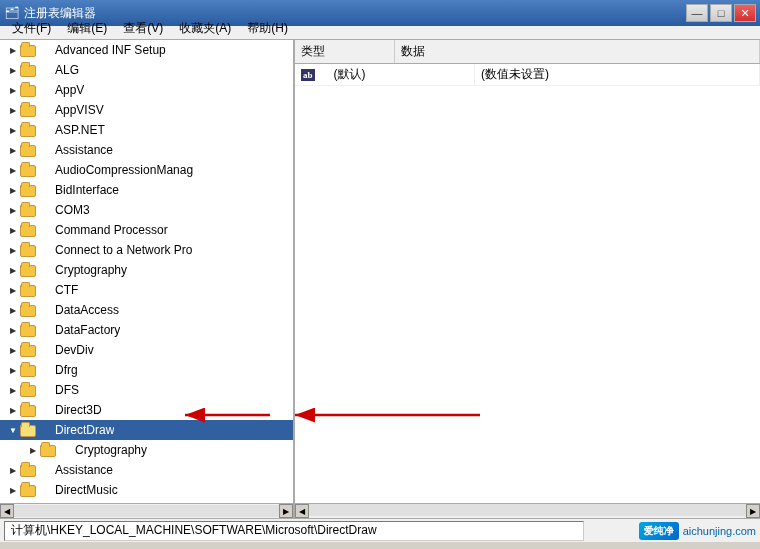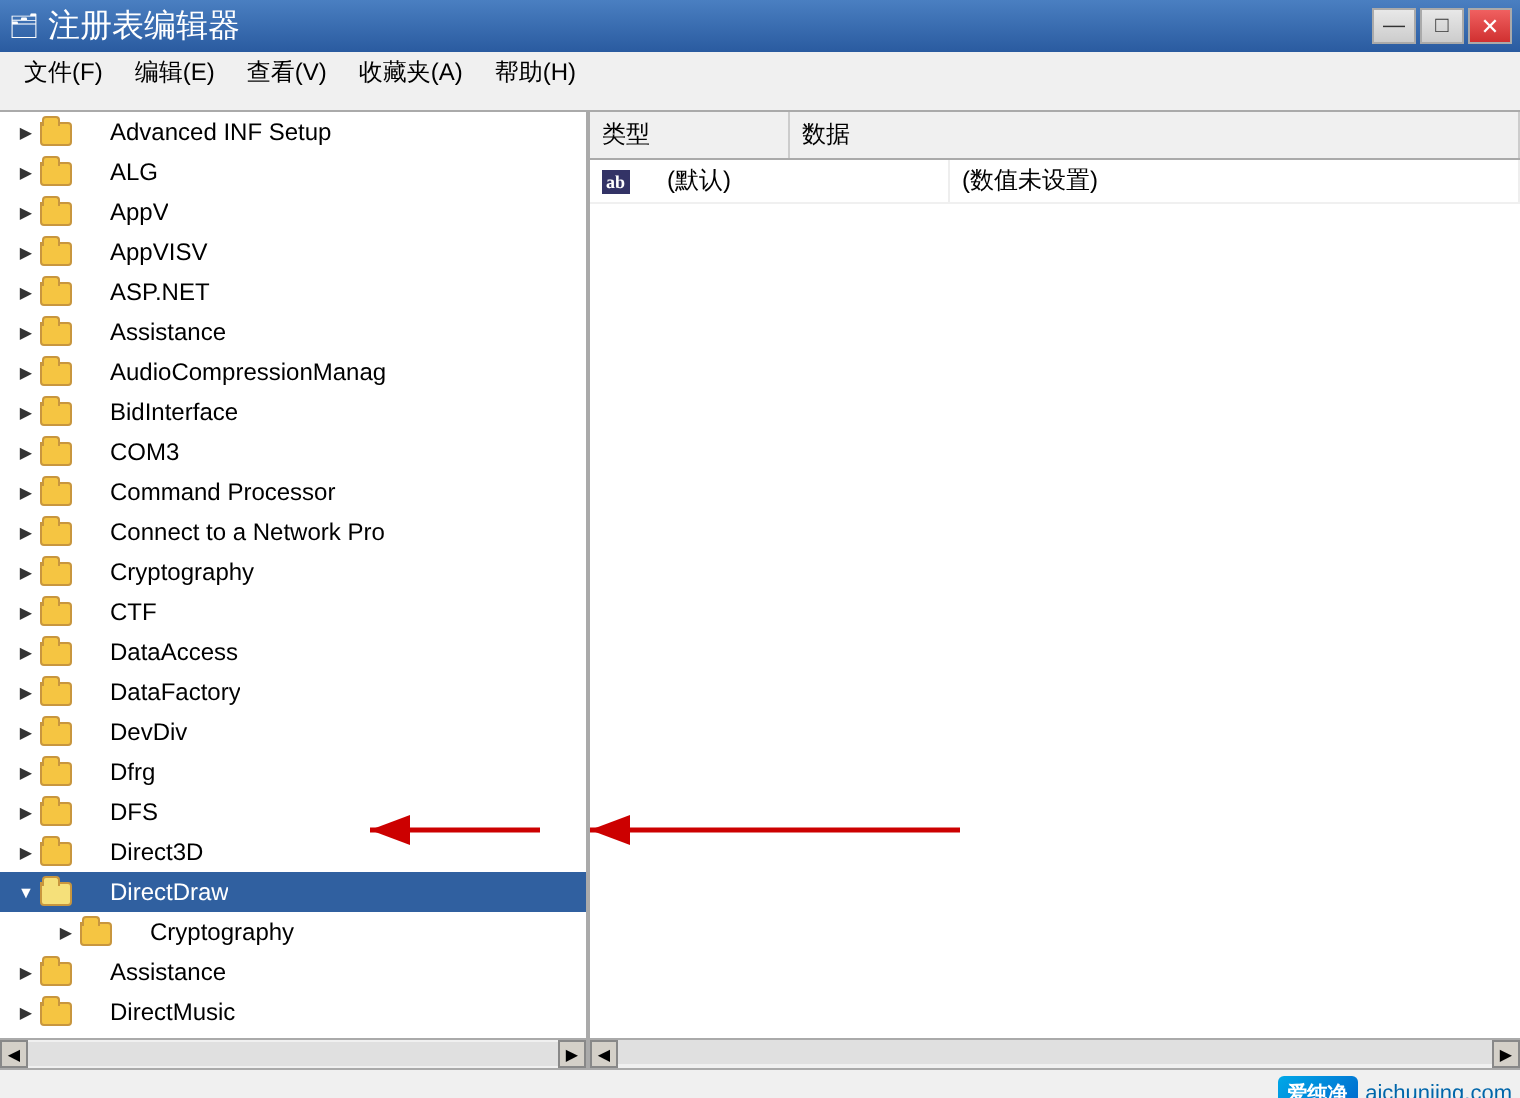--- a/index.html
+++ b/index.html
@@ -23,45 +23,45 @@
       font-size: 12px;
       gap: 4px;
     }
     .title-bar-icon {
       width: 16px;
       height: 16px;
       display: flex;
       align-items: center;
       justify-content: center;
     }
-    .title-bar-text { flex: 1; font-size: 16px; }
+    .title-bar-text { flex: 1; font-size: 12px; }
     .title-bar-buttons {
       display: flex;
       gap: 2px;
     }
     .title-btn {
       width: 22px;
       height: 18px;
       border: 1px solid #aaa;
       background: linear-gradient(to bottom, #e8e8e8, #cccccc);
       cursor: pointer;
       display: flex;
       align-items: center;
       justify-content: center;
       font-size: 11px;
       color: #333;
     }
     .title-btn.close { background: linear-gradient(to bottom, #f06060, #d03030); color: white; }
 
     
     .menu-bar {
-      height: 30px;
+      height: 14px;
       background: #f0f0f0;
       display: flex;
-      align-items: flex-start;
+      align-items: flex-end;
       padding: 0 4px;
       border-bottom: 1px solid #aaa;
     }
     .menu-item {
       padding: 2px 8px;
       cursor: pointer;
       font-size: 12px;
       color: #000;
     }
 
@@ -545,20 +545,21 @@
     <div class="right-hscroll">
       <div style="display:flex; height:100%;">
         <div class="h-scroll-btn">◀</div>
         <div class="h-scroll-track"></div>
         <div class="h-scroll-btn">▶</div>
       </div>
     </div>
   </div>
 
   <div class="status-bar">
+    <div class="status-bar-text">计算机\HKEY_LOCAL_MACHINE\SOFTWARE\Microsoft\DirectDraw</div>
     <div class="watermark">
       <div class="watermark-logo">爱纯净</div>
       <div class="watermark-text">aichunjing.com</div>
     </div>
   </div>
 
   <svg class="svg-overlay" width="760" height="549" xmlns="http://www.w3.org/2000/svg">
 
     <defs>
       <marker id="arrowhead" markerWidth="8" markerHeight="6" refX="8" refY="3" orient="auto">

